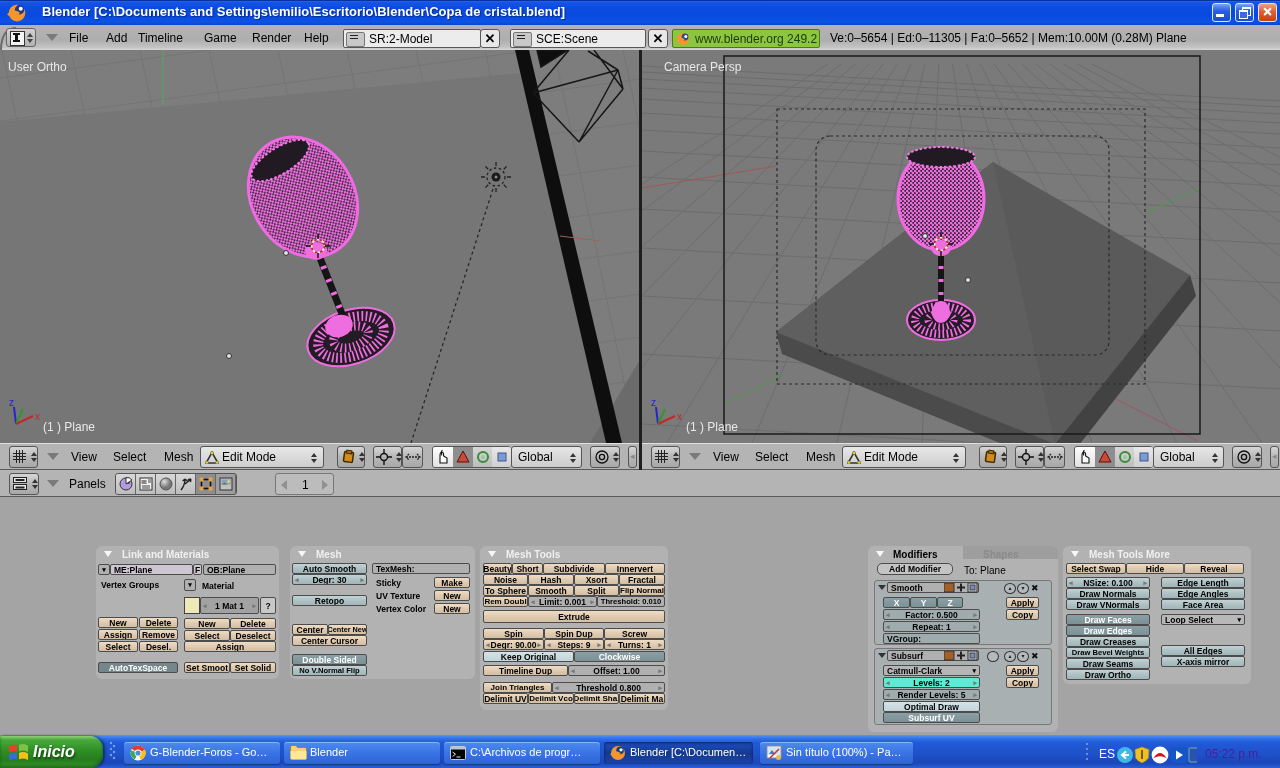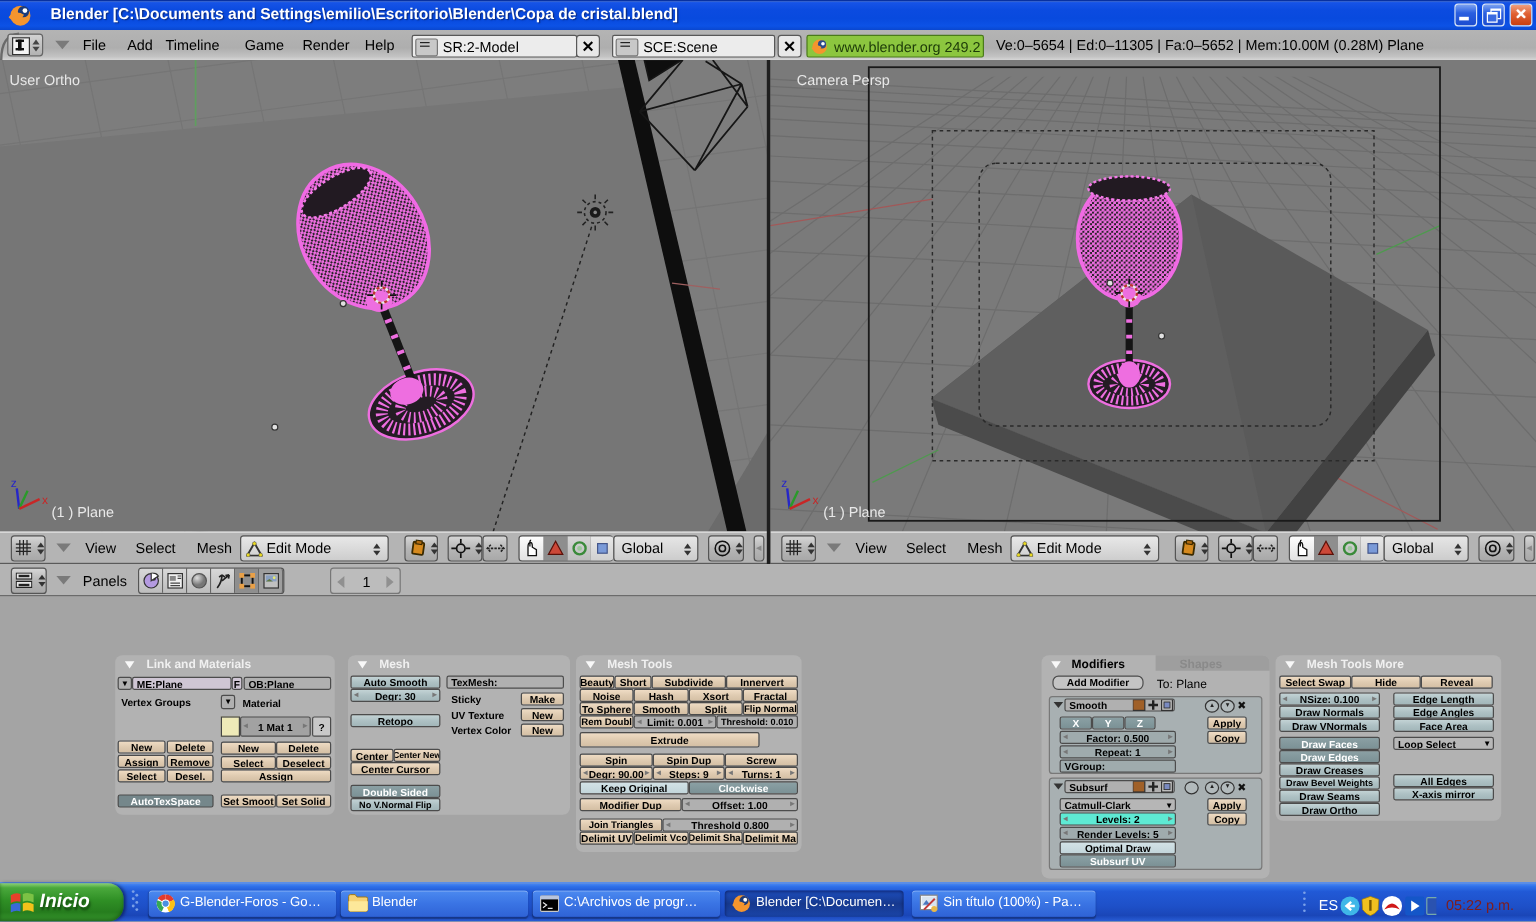--- a/index.html
+++ b/index.html
@@ -565,42 +565,42 @@
       <div class="abs b" style="left:48px;top:39px;width:46px;height:11px;">Smooth</div>
       <div class="abs b" style="left:94px;top:39px;width:45px;height:11px;">Split</div>
       <div class="abs b" style="left:139px;top:39px;width:46px;height:11px;font-size:8px;">Flip Normal</div>
  <div class="abs b" style="left:3px;top:50px;width:45px;height:11px;font-size:8px;">Rem Doubl</div>
       <div class="abs g sp" style="left:48px;top:50px;width:69px;height:11px;">
         <span class="sa">◂</span>
         <span>Limit: 0.001</span>
         <span class="sa">▸</span>
       </div>
       <div class="abs g" style="left:117px;top:50px;width:68px;height:11px;font-size:7.6px;">Threshold: 0.010</div>
- <div class="abs b" style="left:3px;top:64px;width:150px;height:13px;">Extrude</div>
+ <div class="abs b" style="left:3px;top:64px;width:182px;height:13px;">Extrude</div>
  <div class="abs b" style="left:3px;top:82px;width:61px;height:11px;">Spin</div>
       <div class="abs b" style="left:64px;top:82px;width:60px;height:11px;">Spin Dup</div>
       <div class="abs b" style="left:124px;top:82px;width:61px;height:11px;">Screw</div>
  <div class="abs b sp" style="left:3px;top:93px;width:61px;height:11px;">
         <span class="sa">◂</span>
         <span>Degr: 90.00</span>
         <span class="sa">▸</span>
       </div>
       <div class="abs b sp" style="left:64px;top:93px;width:60px;height:11px;">
         <span class="sa">◂</span>
         <span>Steps: 9</span>
         <span class="sa">▸</span>
       </div>
       <div class="abs b sp" style="left:124px;top:93px;width:61px;height:11px;">
         <span class="sa">◂</span>
         <span>Turns: 1</span>
         <span class="sa">▸</span>
       </div>
  <div class="abs l" style="left:3px;top:105px;width:91px;height:11px;">Keep Original</div>
       <div class="abs d" style="left:94px;top:105px;width:91px;height:11px;">Clockwise</div>
- <div class="abs b" style="left:3px;top:119px;width:85px;height:11px;">Modifier Dup</div>
+ <div class="abs b" style="left:3px;top:119px;width:85px;height:11px;">Timeline Dup</div>
       <div class="abs g sp" style="left:88px;top:119px;width:97px;height:11px;">
         <span class="sa">◂</span>
         <span>Offset: 1.00</span>
         <span class="sa">▸</span>
       </div>
  <div class="abs b" style="left:3px;top:136px;width:69px;height:11px;font-size:8px;">Join Triangles</div>
       <div class="abs g sp" style="left:72px;top:136px;width:113px;height:11px;">
         <span class="sa">◂</span>
         <span>Threshold 0.800</span>
         <span class="sa">▸</span>
@@ -691,21 +691,21 @@
         <span>NSize: 0.100</span>
         <span class="sa">▸</span>
       </div>
  <div class="abs t" style="left:3px;top:42px;width:84px;height:11px;">Draw Normals</div>
  <div class="abs t" style="left:3px;top:53px;width:84px;height:11px;">Draw VNormals</div>
  <div class="abs t" style="left:98px;top:31px;width:84px;height:11px;">Edge Length</div>
  <div class="abs t" style="left:98px;top:42px;width:84px;height:11px;">Edge Angles</div>
  <div class="abs t" style="left:98px;top:53px;width:84px;height:11px;">Face Area</div>
  <div class="abs d" style="left:3px;top:68px;width:84px;height:11px;">Draw Faces</div>
  <div class="abs d" style="left:3px;top:79px;width:84px;height:11px;">Draw Edges</div>
- <div class="abs t" style="left:3px;top:90px;width:84px;height:11px;text-decoration:underline;">Draw Creases</div>
+ <div class="abs t" style="left:3px;top:90px;width:84px;height:11px;">Draw Creases</div>
  <div class="abs t" style="left:3px;top:101px;width:84px;height:11px;font-size:7.6px;">Draw Bevel Weights</div>
  <div class="abs t" style="left:3px;top:112px;width:84px;height:11px;">Draw Seams</div>
  <div class="abs t" style="left:3px;top:123px;width:84px;height:11px;">Draw Ortho</div>
  <div class="abs g" style="left:98px;top:68px;width:84px;height:11px;justify-content:space-between;padding:0 3px;background:#b8b8b8;">
         <span>Loop Select</span>
         <span style="font-size:7px;">▾</span>
       </div>
  <div class="abs t" style="left:98px;top:99px;width:84px;height:11px;">All Edges</div>
  <div class="abs t" style="left:98px;top:110px;width:84px;height:11px;">X-axis mirror</div>
 </div>
@@ -790,13 +790,13 @@
  <circle cx="8" cy="9" r="8" fill="#3fb7e8"></circle>
     <path d="M12 9 H6 M9 5.5 L5 9 l4 3.5" stroke="#fff" stroke-width="2" fill="none"></path>
  <path d="M25 1 L32 3.5 L31.5 12 Q28.5 16 25 17 Q21.5 16 18.5 12 L18 3.5 Z" fill="#f0c020" stroke="#a88000" stroke-width="0.6"></path>
     <path d="M25 4 L25 13" stroke="#7a5800" stroke-width="2"></path>
  <circle cx="43" cy="9" r="8.4" fill="#fff"></circle>
     <path d="M36.5 12 Q43 2 49.5 12 Q43 8.5 36.5 12 Z" fill="#d01818"></path>
  <rect x="54" y="1" width="16" height="16" rx="2" fill="#1456c8"></rect>
     <path d="M59 4.5 L66 9 L59 13.5 Z" fill="#fff"></path>
  <rect x="72" y="2" width="16" height="14" rx="1" fill="#2a52b0" stroke="#7aa"></rect>
   </svg>
-<div class="abs" style="left:1205px;top:747px;color:#7f1d1d;font-size:12px;text-align:right;">05:22 p.m.</div>
+<div class="abs" style="left:1205px;top:747px;color:#4c1d95;font-size:12px;text-align:right;">05:22 p.m.</div>
 
 </body></html>

